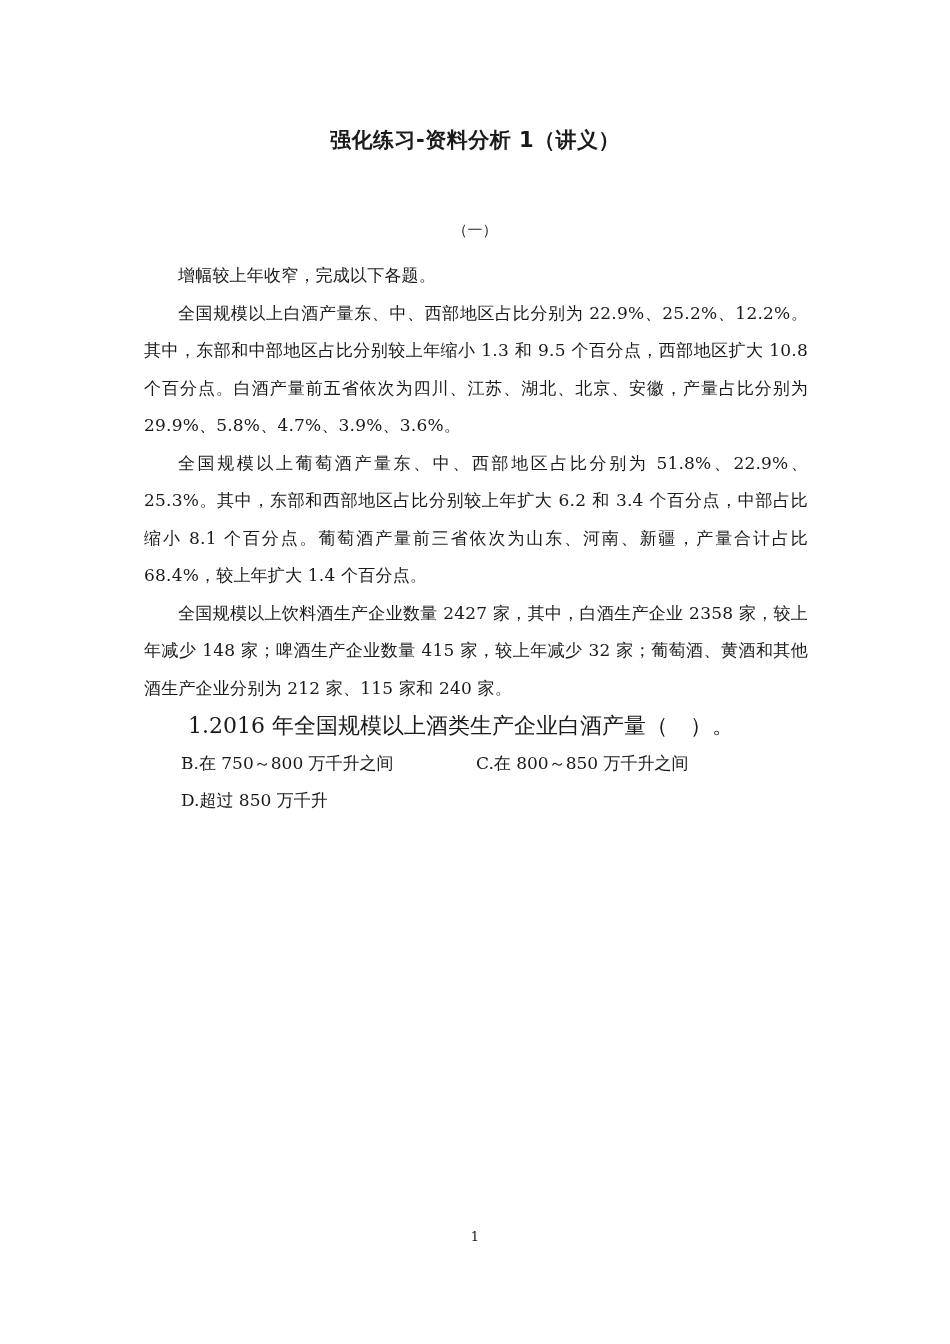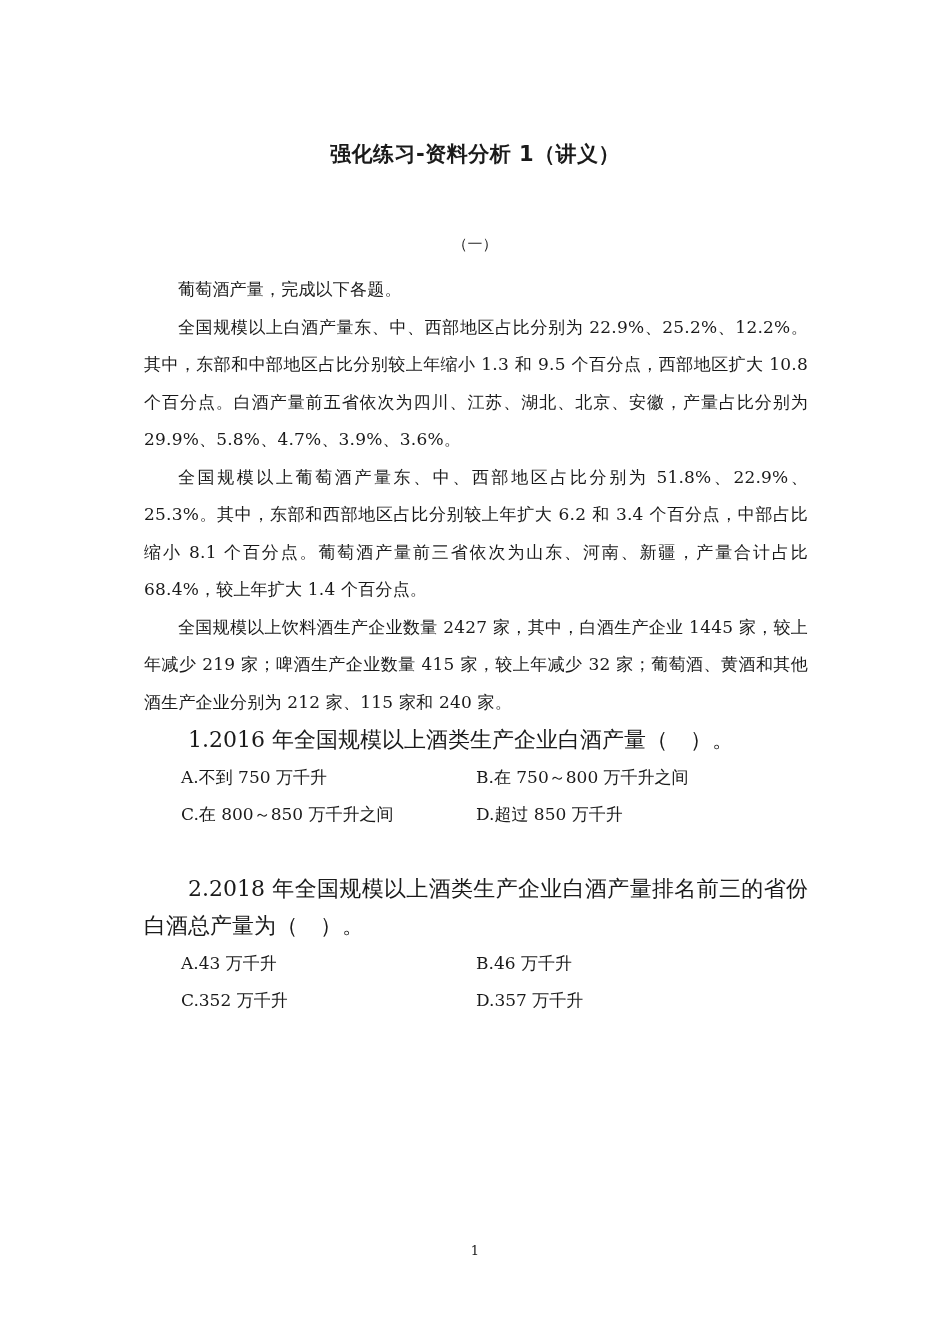--- a/index.html
+++ b/index.html
@@ -13,21 +13,20 @@
       position: relative;
       overflow: hidden;
       font-family: "DejaVu Serif", "Liberation Serif", serif;
       color: #1a1a1a;
     }
     .page {
       position: absolute;
       left: 0; top: 0;
       width: 950px;
       height: 1266px;
-      margin-top: 14px;
     }
     .title {
       position: absolute;
       top: 126px;
       left: 0;
       width: 950px;
       text-align: center;
       font-size: 21px;
       font-weight: bold;
       font-family: "DejaVu Sans", "Liberation Sans", sans-serif;
@@ -80,42 +79,32 @@
     }
   </style>
 </head>
 <body>
 
 <div class="page">
   <div class="title">强化练习-资料分析 1（讲义）</div>
   <div class="section-no">（一）</div>
 
   <div class="body">
-    <p>葡萄酒产量，完成以下各题。</p>
+    <p>增幅较上年收窄，完成以下各题。</p>
     <p>全国规模以上白酒产量东、中、西部地区占比分别为 22.9%、25.2%、12.2%。其中，东部和中部地区占比分别较上年缩小 1.3 和 9.5 个百分点，西部地区扩大 10.8 个百分点。白酒产量前五省依次为四川、江苏、湖北、北京、安徽，产量占比分别为 29.9%、5.8%、4.7%、3.9%、3.6%。</p>
     <p>全国规模以上葡萄酒产量东、中、西部地区占比分别为 51.8%、22.9%、25.3%。其中，东部和西部地区占比分别较上年扩大 6.2 和 3.4 个百分点，中部占比缩小 8.1 个百分点。葡萄酒产量前三省依次为山东、河南、新疆，产量合计占比 68.4%，较上年扩大 1.4 个百分点。</p>
-    <p>全国规模以上饮料酒生产企业数量 2427 家，其中，白酒生产企业 1445 家，较上年减少 219 家；啤酒生产企业数量 415 家，较上年减少 32 家；葡萄酒、黄酒和其他酒生产企业分别为 212 家、115 家和 240 家。</p>
+    <p>全国规模以上饮料酒生产企业数量 2427 家，其中，白酒生产企业 2358 家，较上年减少 148 家；啤酒生产企业数量 415 家，较上年减少 32 家；葡萄酒、黄酒和其他酒生产企业分别为 212 家、115 家和 240 家。</p>
 
     <div>
       <div class="question">1.2016 年全国规模以上酒类生产企业白酒产量（　）。</div>
       <div class="options">
-        <span>A.不到 750 万千升</span>
         <span>B.在 750～800 万千升之间</span>
         <span>C.在 800～850 万千升之间</span>
         <span>D.超过 850 万千升</span>
       </div>
     </div>
 
     <div class="gap"></div>
 
-    <div>
-      <div class="question">2.2018 年全国规模以上酒类生产企业白酒产量排名前三的省份白酒总产量为（　）。</div>
-      <div class="options">
-        <span>A.43 万千升</span>
-        <span>B.46 万千升</span>
-        <span>C.352 万千升</span>
-        <span>D.357 万千升</span>
-      </div>
-    </div>
   </div>
 
   <div class="page-number">1</div>
 </div>
 
 </body></html>

